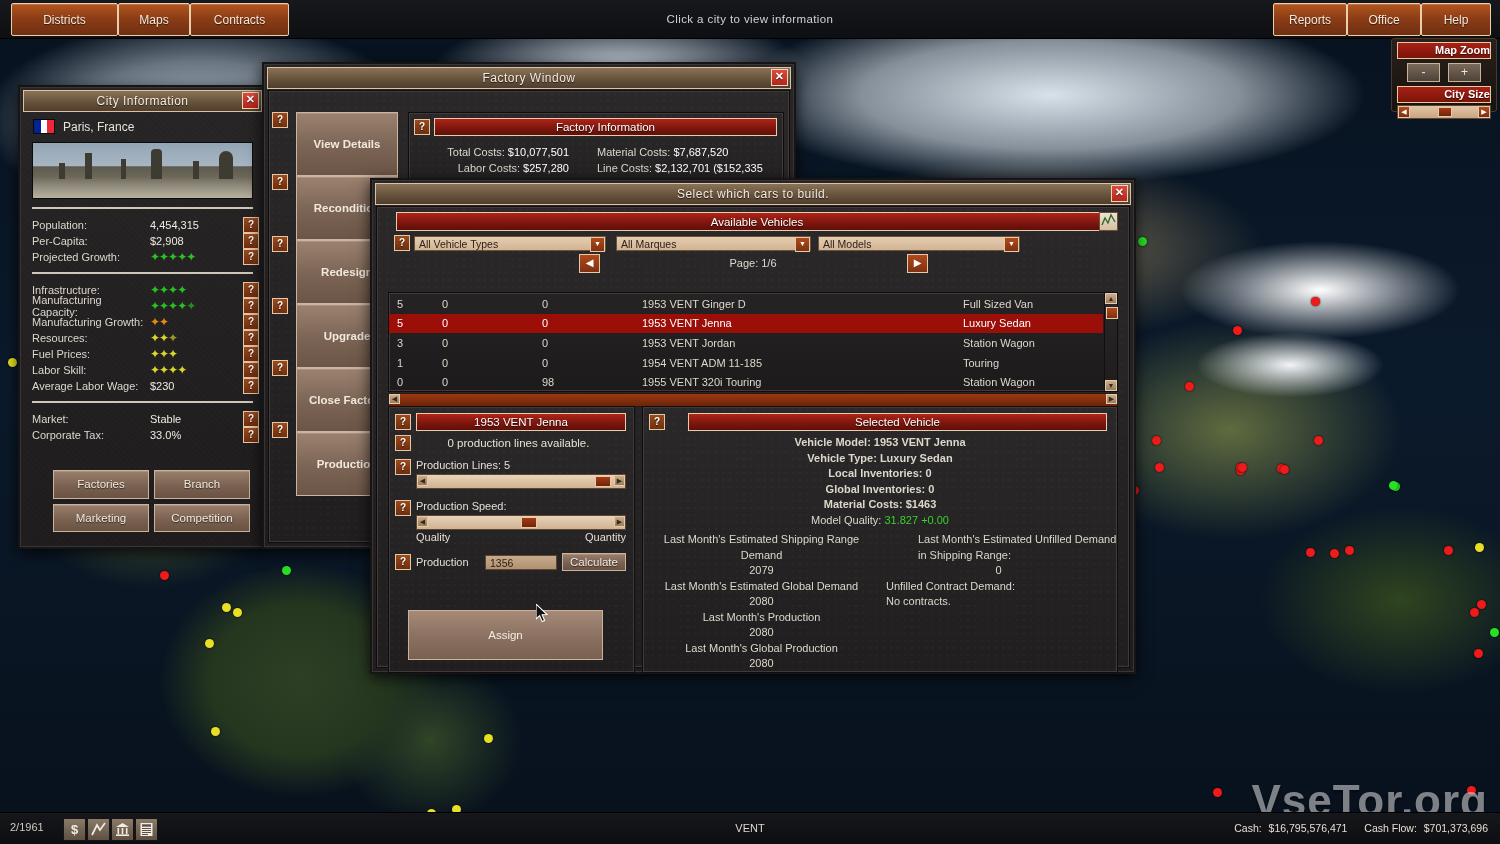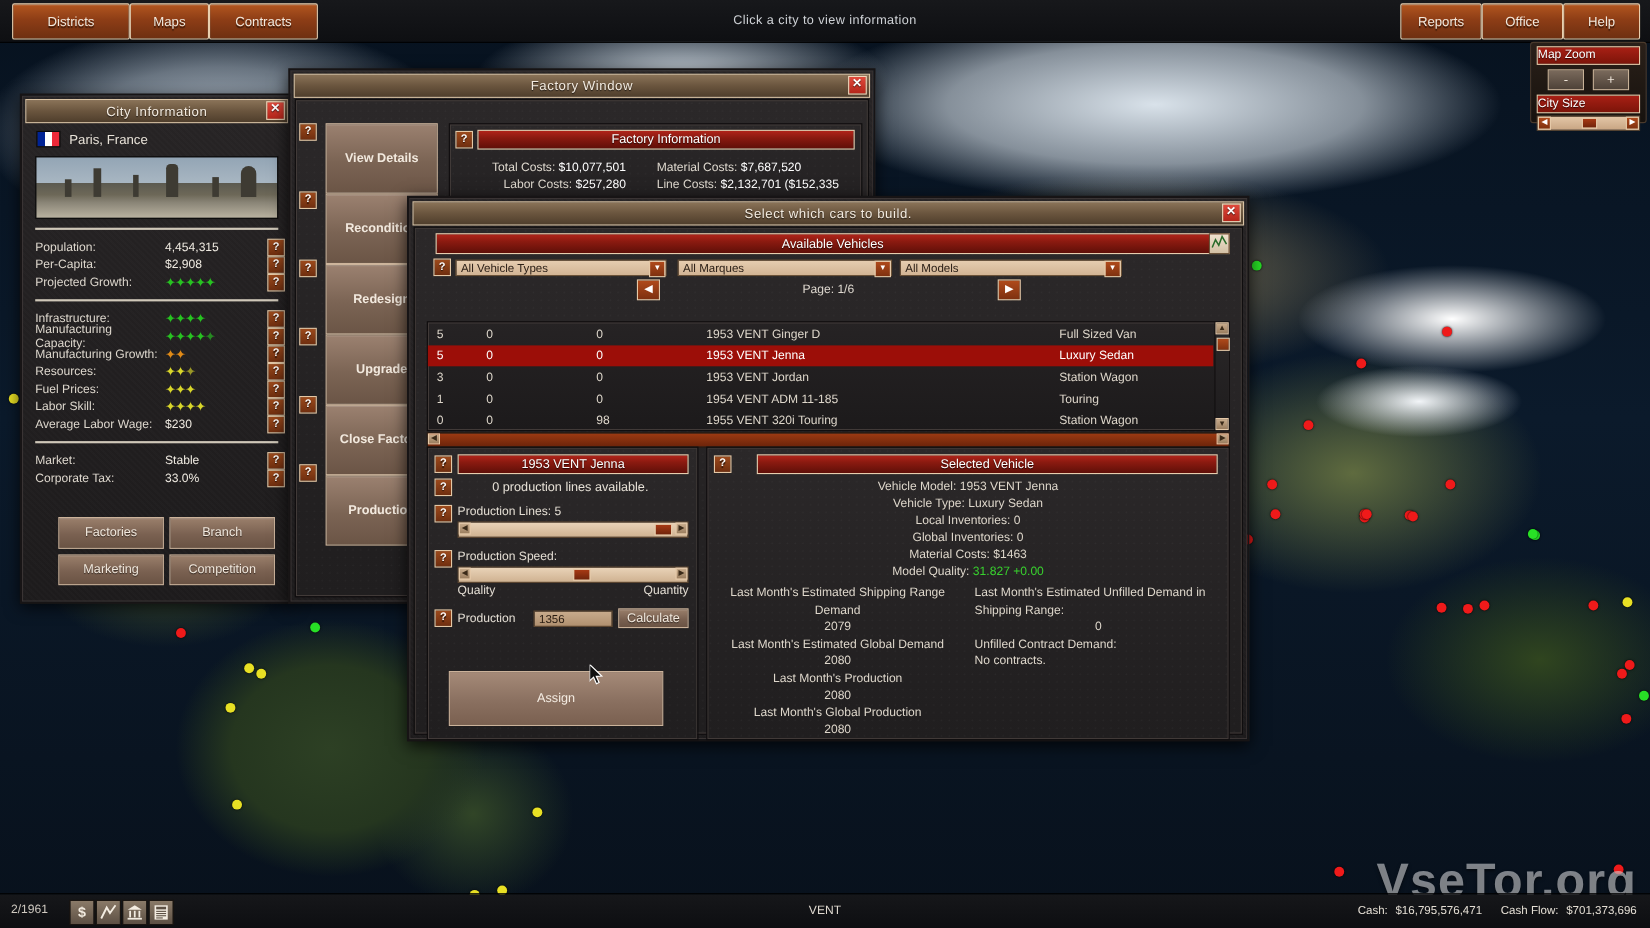--- a/index.html
+++ b/index.html
@@ -72,22 +72,23 @@
 
   
   #zoomcluster{
     position:absolute;right:3px;top:38px;width:104px;height:72px;
     background:linear-gradient(180deg,#2a2019 0%,#17120e 100%);
     border:1px solid #4a3a2c;border-radius:3px;
   }
   .redlabel{
     background:linear-gradient(180deg,#a82015 0%,#7c1409 100%);
     border:1px solid #e5c9a8;color:#fff;
-    font-size:11px;text-align:left;line-height:15px;height:15px;
+    font-size:11px;text-align:right;line-height:15px;height:15px;
     text-shadow:0 1px 1px rgba(0,0,0,.7);
+    font-weight:bold;
   }
   .smallbtn{
     background:linear-gradient(180deg,#7a6a5c 0%,#4e4238 100%);
     border:1px solid #c8b298;color:#efe6da;
     font-size:12px;text-align:center;line-height:17px;height:17px;width:31px;
     cursor:pointer;
   }
   .slider-thin{
     height:12px;background:linear-gradient(180deg,#e3c6a7 0%,#c8a583 100%);
     border:1px solid #5d4733;position:relative;
@@ -674,21 +675,21 @@
         <div class="tanbtn" style="flex:1;height:16px;">Calculate</div>
       </div>
       <div id="assignbtn">Assign</div>
     </div>
 
     <div id="selveh" class="panel-inset">
       <div style="display:flex;align-items:center;margin:6px 10px 0 6px;">
         <div class="qbtn" style="flex:0 0 16px;">?</div>
         <div class="redbar" style="flex:1;height:16px;margin-left:23px;">Selected Vehicle</div>
       </div>
-      <div id="sv-rows" style="margin-top:4px;">
+      <div id="sv-rows" style="margin-top:4px;font-weight:bold;">
           <div class="sv-kv">Vehicle Model: 1953 VENT Jenna</div>
           <div class="sv-kv">Vehicle Type: Luxury Sedan</div>
           <div class="sv-kv">Local Inventories: 0</div>
           <div class="sv-kv">Global Inventories: 0</div>
           <div class="sv-kv">Material Costs: $1463</div>
         </div>
       <div class="sv-kv">
         <span>Model Quality:</span>
         <span class="quality-val">31.827</span>
         <span class="quality-val">+0.00</span>
@@ -698,21 +699,21 @@
             <div class="sv-line">Last Month's Estimated Shipping Range Demand</div>
             <div class="sv-line">2079</div>
             <div class="sv-line">Last Month's Estimated Global Demand</div>
             <div class="sv-line">2080</div>
             <div class="sv-line">Last Month's Production</div>
             <div class="sv-line">2080</div>
             <div class="sv-line">Last Month's Global Production</div>
             <div class="sv-line">2080</div>
           </div>
         <div id="sv-right">
-            <div class="sv-line" style="text-align: left; padding-left: 6px;">Last Month's Estimated Unfilled Demand in Shipping Range:</div>
+            <div class="sv-line" style="text-align: left; padding-left: 6px; margin-left: 32px;">Last Month's Estimated Unfilled Demand in Shipping Range:</div>
             <div class="sv-line" style="text-align: center;">0</div>
             <div class="sv-line" style="text-align: left; padding-left: 6px;">Unfilled Contract Demand:</div>
             <div class="sv-line" style="text-align: left; padding-left: 6px;">No contracts.</div>
           </div>
       </div>
     </div>
   </div>
 </div>
 
 <div id="cursor">

